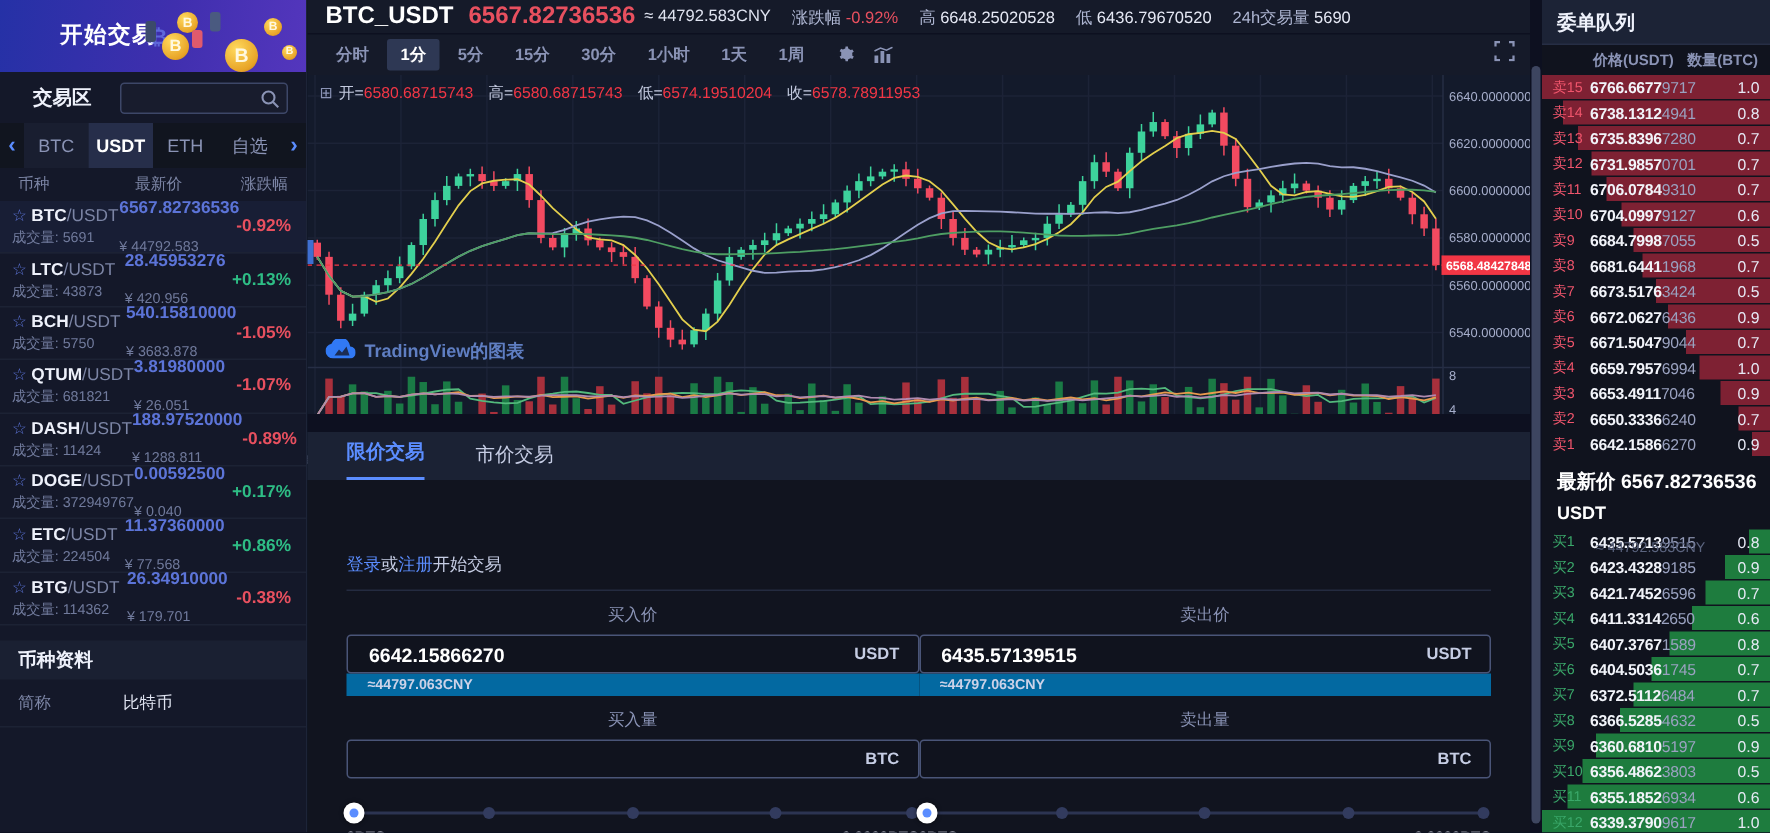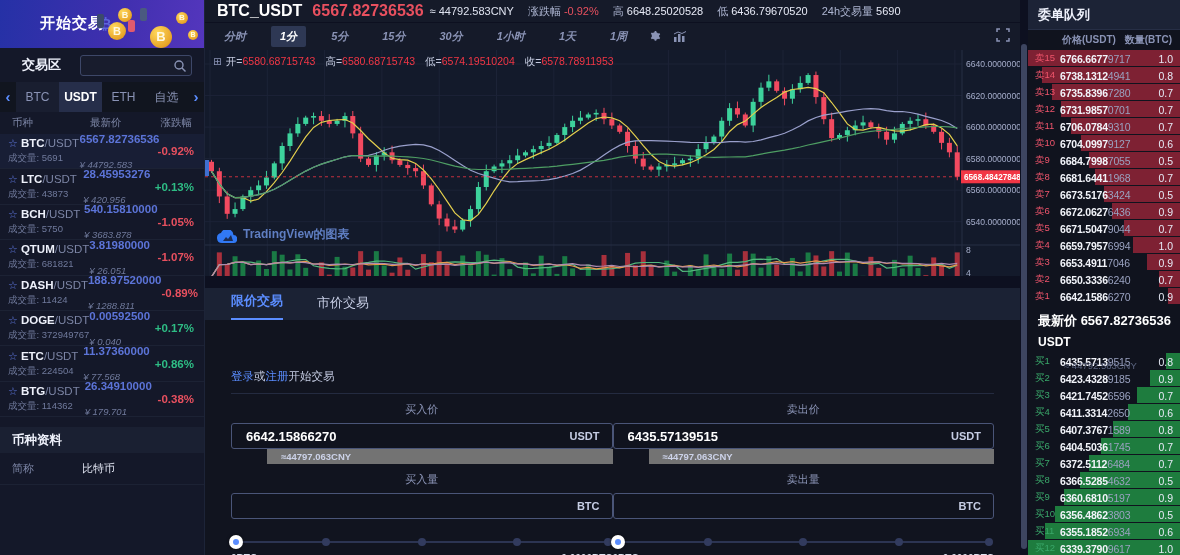--- a/index.html
+++ b/index.html
@@ -30,21 +30,21 @@
   .pair-row.sel { background:rgba(92,116,216,0.07); }
   .pr-c1 { width:82px; }
   .pr-c2 { width:78px; }
   .pr-c3 { flex:1; text-align:right; font-size:11.5px; font-weight:bold; }
   .pr-name { font-size:11.5px; white-space:nowrap; }
   .pr-star { color:#5c74d8; font-size:11px; margin-right:3px; }
   .pr-base { color:#eef1fb; font-weight:bold; }
   .pr-quote { color:#7c85a5; }
   .pr-vol { font-size:9.5px; color:#707a9c; margin-top:2px; white-space:nowrap; }
   .pr-price { font-size:11.5px; font-weight:bold; color:#5c74d8; white-space:nowrap; }
-  .pr-cny { font-size:9.5px; color:#707a9c; margin-top:14px;font-style:italic; }
+  .pr-cny { font-size:9.5px; color:#707a9c; margin-top:14px; }
   .up { color:#2ebd85 !important; } .down { color:#e8505f !important; }
   .coin-info-title { height:26px; line-height:26px; padding:0 12px; font-size:12.5px; font-weight:bold; color:#eef1fb; background:#1a2032; margin-top:10px; }
   .coin-info-row { display:flex; padding:8px 12px; font-size:11px; border-bottom:1px solid #1c2234; }
   .coin-info-row .k { width:70px; color:#7c85a5; }
   .coin-info-row .v { color:#dfe3f0; }
 
   
   .center { position:absolute; left:205px; top:0; width:815px; height:555px; background:#0d1020; }
   .topbar { display:flex; align-items:center; height:22px; background:#151a29; padding:0 12px; gap:14px; white-space:nowrap; }
   .tb-pair { font-size:16px; font-weight:bold; color:#fff; }
@@ -57,40 +57,40 @@
   .tf { font-size:11px; color:#8a93b5; padding:3px 9px; border-radius:2px; cursor:pointer; font-weight:bold; }
   .tf.active { background:#2e3854; color:#fff; }
   .tf-ico { margin-left:8px; cursor:pointer; display:flex; align-items:center; }
   .tf-expand { margin-left:auto; cursor:pointer; }
   .chart { position:relative; width:815px; height:262px; background:#131a2b; }
   .chart svg.main { position:absolute; left:0; top:0; }
   .ohlc-line { position:absolute; left:8px; top:5px; font-size:10.5px; color:#aeb6d2; z-index:3; }
   .ohlc-line .gicon { color:#8a93b5; margin-right:4px; }
   .ohlc-line .lbl { color:#c3cadf; }
   .ohlc-line .val { color:#f23645; margin-right:10px; }
-  .watermark { position:absolute; left:12px; top:176px; display:flex; align-items:flex-end; gap:6px; font-size:12px; font-weight:bold; color:#5f7ec2; z-index:3; }
+  .watermark { position:absolute; left:12px; top:176px; display:flex; align-items:flex-start; gap:6px; font-size:12px; font-weight:bold; color:#5f7ec2; z-index:3; }
   .left-tick { position:absolute; left:0; top:110px; width:4px; height:16px; background:#3f6fd0; z-index:3; }
 
   
   .trade { position:absolute; left:0; top:276px; width:815px; height:279px; }
   .gap { height:12px; background:#0d1020; }
   .trade-tabs { display:flex; align-items:flex-end; height:32px; background:#1b2234; padding:0 26px; gap:34px; }
   .ttab { font-size:13px; color:#c6cde4; padding-bottom:8px; cursor:pointer; }
   .ttab.active { color:#5b8dff; font-weight:bold; border-bottom:2px solid #5b8dff; }
   .trade-body { background:#11141f; height:235px; padding:8px 26px 0; }
   .login-line { font-size:11.5px; color:#c6cde4;margin-top:41px; }
   .login-line .lk { color:#5b8dff; cursor:pointer; }
   .t-div { height:1px; background:#242b40; margin:9px 0 0; }
   .t-cols { display:flex; }
   .t-col { flex:1; }
   .flabel { text-align:center; font-size:11px; color:#8a93b5; margin:8px 0 6px; }
   .finput { position:relative; height:26px; border:1px solid #4a5578; border-radius:3px; background:#10131e; }
   .finput input { width:100%; height:100%; background:transparent; border:none; outline:none; color:#fff; font-weight:bold; font-size:13px; padding:0 50px 0 14px; }
   .funit { position:absolute; right:12px; top:6px; font-size:11px; font-weight:bold; color:#c6cde4; }
-  .cnybar { height:15px; line-height:15px; background:#737373; font-size:9.5px; font-weight:bold; color:#ccd2e8; padding-left:14px;margin-left:36px; }
+  .cnybar { height:15px; line-height:15px; background:#0369a1; font-size:9.5px; font-weight:bold; color:#ccd2e8; padding-left:14px; }
   .slider { position:relative; height:14px; margin-top:16px; }
   .sl-track { position:absolute; left:5px; right:5px; top:6px; height:2px; background:#2c3452; }
   .sl-dot { position:absolute; top:3px; width:8px; height:8px; border-radius:50%; background:#323b5e; transform:translateX(-50%); cursor:pointer; }
   .sl-thumb { position:absolute; top:0; left:5px; width:14px; height:14px; border-radius:50%; background:#fff; transform:translateX(-50%); cursor:pointer; box-shadow:0 0 3px rgba(0,0,0,.6); }
   .sl-thumb::after { content:""; position:absolute; left:4px; top:4px; width:6px; height:6px; border-radius:50%; background:#5b8dff; }
   .sl-labels { display:flex; justify-content:space-between; font-size:10px; font-weight:bold; color:#dfe3f0; margin-top:4px; }
 
   
   .vscroll { position:absolute; left:1020px; top:0; width:8px; height:555px; background:#0d1020; }
   .vthumb { position:absolute; left:1px; top:44px; width:6px; height:505px; border-radius:3px; background:#3d4560; cursor:pointer; }
@@ -257,21 +257,21 @@
     <div class="topbar">
       <span class="tb-pair">BTC_USDT</span>
       <span class="tb-price down" style="margin-left:-4px;">6567.82736536</span>
       <span class="tb-approx" style="margin-left:-8px;">≈ 44792.583CNY</span>
       <span class="tb-kv"><span>涨跌幅</span><span class="neg">-0.92%</span></span>
       <span class="tb-kv"><span>高</span><b>6648.25020528</b></span>
       <span class="tb-kv"><span>低</span><b>6436.79670520</b></span>
       <span class="tb-kv"><span>24h交易量</span><b>5690</b></span>
     </div>
     <div class="tfbar">
-      <span id="tfs" style="display:flex;gap:16px;font-style:italic;">
+      <span id="tfs" style="display:flex;gap:3px;">
           <span class="tf">分时</span>
           <span class="tf active">1分</span>
           <span class="tf">5分</span>
           <span class="tf">15分</span>
           <span class="tf">30分</span>
           <span class="tf">1小时</span>
           <span class="tf">1天</span>
           <span class="tf">1周</span>
         </span>
       <span class="tf-ico">

